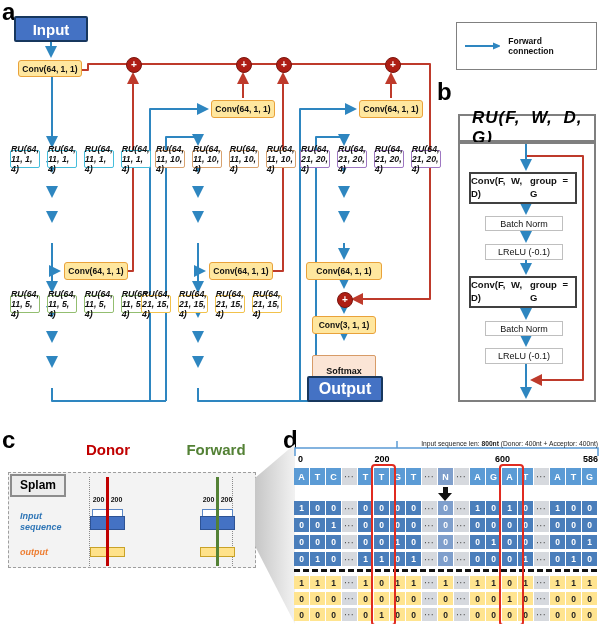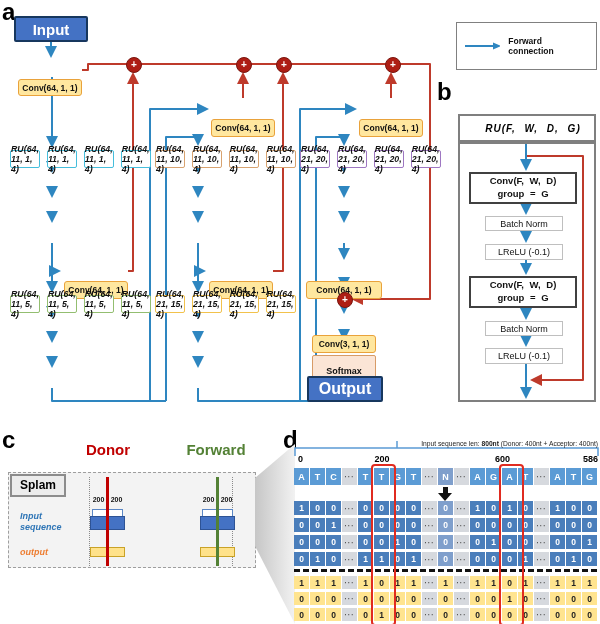--- a/index.html
+++ b/index.html
@@ -3,41 +3,41 @@
 <meta charset="utf-8">
 <style>
   html,body{margin:0;padding:0;background:#fff;}
   .fig{position:relative;width:600px;height:624px;background:#fff;overflow:hidden;
        font-family:"Liberation Sans","DejaVu Sans",sans-serif;}
   .plabel{position:absolute;font-size:24px;font-weight:bold;color:#000;line-height:1;}
   svg.lines{position:absolute;z-index:1;}
   
   .box{position:absolute;box-sizing:border-box;display:flex;align-items:center;justify-content:center;z-index:2;}
   .io{background:#4472C4;border:2px solid #17375E;color:#fff;font-weight:bold;border-radius:2px;}
-  .conv{background:#FFE79F;border:1.5px solid #E9A23B;border-radius:3px;font-weight:bold;font-size:8.5px;color:#111;margin-top:19px;}
+  .conv{background:#FFE79F;border:1.5px solid #E9A23B;border-radius:3px;font-weight:bold;font-size:8.5px;color:#111;}
   .softmax{background:#FBE5D6;border:1.5px solid #D79B67;border-radius:2px;font-weight:bold;font-size:9px;color:#111;}
   .stack{position:absolute;display:flex;flex-direction:row;gap:7px;width:86px;z-index:2;}
   .ru{height:18px;background:#fff;border:1.5px solid #999;border-radius:2px;display:flex;align-items:center;
       justify-content:center;font-style:italic;font-weight:600;font-size:8.8px;color:#111;box-sizing:border-box;}
   .bc-cyan .ru{border-color:#45BEDC;} .bc-green .ru{border-color:#93BE70;}
   .bc-tan .ru{border-color:#D8A370;} .bc-yellow .ru{border-color:#F2C24C;}
   .bc-purple .ru{border-color:#9E77C2;}
   .plus{position:absolute;width:14px;height:14px;border-radius:50%;background:#AE1E14;border:1px solid #7A150E;
         color:#fff;font-weight:bold;font-size:10px;display:flex;align-items:center;justify-content:center;z-index:5;line-height:1;}
   
   .legend{position:absolute;left:456px;top:22px;width:141px;height:48px;border:1.5px solid #808080;background:#fff;z-index:2;
           display:flex;flex-direction:column;justify-content:center;gap:6px;padding:16px 8px;box-sizing:border-box;}
   .legrow{display:flex;align-items:center;gap:8px;}
   .legrow span{font-size:8.5px;font-weight:600;color:#111;}
   
   .rub-header{position:absolute;left:458px;top:114px;width:138px;height:28px;border:2px solid #7F7F7F;background:#fff;
-      display:flex;align-items:center;justify-content:center;font-weight:bold;font-style:italic;font-size:10px;
+      display:flex;align-items:center;justify-content:center;font-weight:bold;font-style:italic;font-size:17px;
       letter-spacing:1px;word-spacing:5px;z-index:2;box-sizing:border-box;padding-left:12px;}
   .rub-body{position:absolute;left:458px;top:142px;width:138px;height:260px;border:2px solid #7F7F7F;background:#fff;z-index:2;box-sizing:border-box;}
-  .bbox{position:absolute;box-sizing:border-box;background:#fff;display:flex;flex-direction:column;align-items:center;justify-content:center;z-index:2;}
+  .bbox{position:absolute;box-sizing:border-box;background:#fff;display:flex;flex-direction:row;align-items:center;justify-content:center;z-index:2;}
   .bconv{border:2px solid #404040;font-weight:bold;font-size:9.5px;line-height:1.35;word-spacing:3px;color:#111;}
   .bthin{border:1.5px solid #BFBFBF;font-size:9px;color:#111;}
   
   .cbox{position:absolute;left:8px;top:472px;width:248px;height:96px;background:#F3F3F3;border:1.5px dashed #9E9E9E;z-index:1;box-sizing:border-box;}
   .splam-tag{position:absolute;left:10px;top:474px;padding:2px 8px 3px;background:#ECECEC;border:2px solid #8C8C8C;
        font-weight:bold;font-size:12px;color:#000;z-index:4;}
   .site-head{position:absolute;top:441px;font-weight:bold;font-size:15px;text-align:center;z-index:2;}
   .guide{position:absolute;top:477px;height:89px;border-left:1.5px dotted #8A8A8A;z-index:2;}
   .vline{position:absolute;top:477px;width:3px;height:89px;z-index:4;}
   .w200{position:absolute;width:15px;text-align:center;font-size:7px;font-weight:bold;color:#111;z-index:3;}
@@ -145,21 +145,21 @@
     </div>
 
   <div class="box conv" style="left:211px;top:100px;width:64px;height:18px">Conv(64, 1, 1)</div>
   <div class="stack bc-tan" style="left:155px;top:150px">
       <div class="ru">RU(64, 11, 10, 4)</div>
       <div class="ru">RU(64, 11, 10, 4)</div>
       <div class="ru">RU(64, 11, 10, 4)</div>
       <div class="ru">RU(64, 11, 10, 4)</div>
     </div>
   <div class="box conv" style="left:209px;top:262px;width:64px;height:18px">Conv(64, 1, 1)</div>
-  <div class="stack bc-yellow" style="left:155px;top:295px">
+  <div class="stack bc-yellow" style="left:141px;top:295px">
       <div class="ru">RU(64, 21, 15, 4)</div>
       <div class="ru">RU(64, 21, 15, 4)</div>
       <div class="ru">RU(64, 21, 15, 4)</div>
       <div class="ru">RU(64, 21, 15, 4)</div>
     </div>
 
   <div class="box conv" style="left:359px;top:100px;width:64px;height:18px">Conv(64, 1, 1)</div>
   <div class="stack bc-purple" style="left:300px;top:150px;width:88px">
       <div class="ru">RU(64, 21, 20, 4)</div>
       <div class="ru">RU(64, 21, 20, 4)</div>

